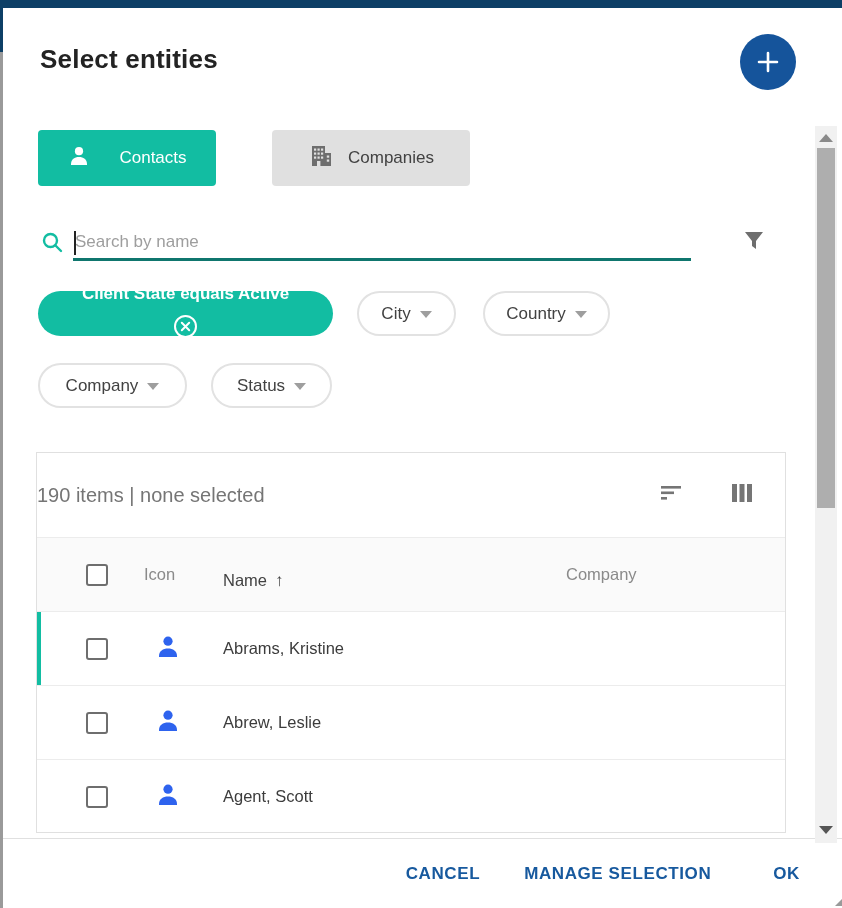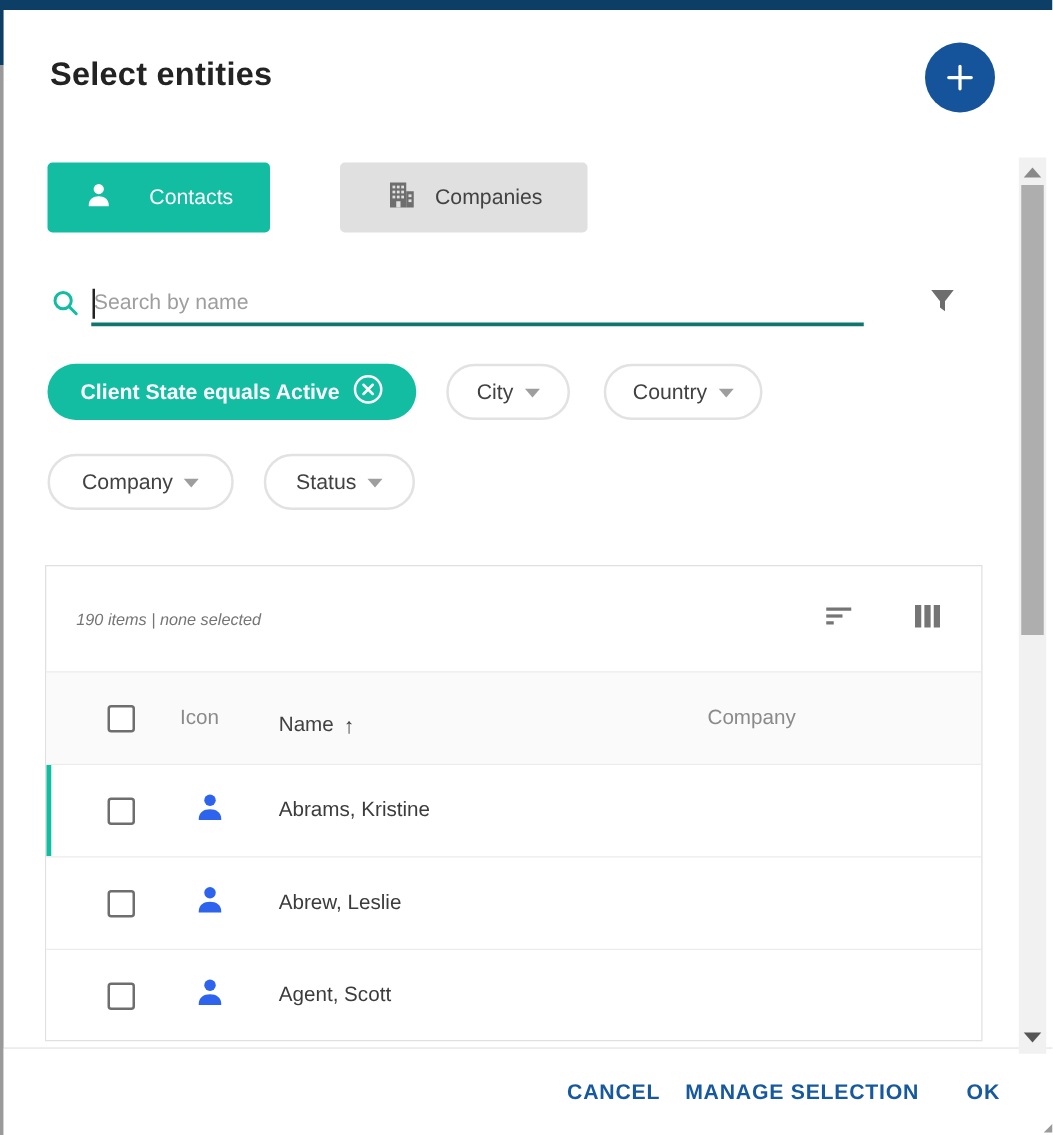--- a/index.html
+++ b/index.html
@@ -34,35 +34,35 @@
   .search-input { position:absolute; left:70px; top:217px; width:618px; height:36px;
     border:none; border-bottom:3px solid #0f766e; outline:none; font-size:17px;
     font-family:"Liberation Sans", sans-serif; color:#424242; background:transparent; padding:0 2px; }
   .search-input::placeholder { color:#9e9e9e; }
   .caret-bar { position:absolute; left:71px; top:223px; width:1.5px; height:24px; background:#222; }
   .filter-funnel { position:absolute; left:738px; top:220px; cursor:pointer; }
 
   
   .chip { position:absolute; height:45px; border-radius:23px; display:flex; align-items:center; cursor:pointer; }
   .chip-active { left:35px; top:283px; width:295px; background:#12bda2; color:#fff;
-    font-weight:bold; font-size:17px; justify-content:center; gap:10px; }
+    font-weight:bold; font-size:17px; justify-content:center; gap:10px;flex-direction:column; }
   .chip-plain { background:#fff; border:2px solid #e2e2e2; color:#424242; font-size:17px;
     justify-content:center; gap:9px; }
   .chip-city    { left:354px; top:283px; width:99px; }
   .chip-country { left:480px; top:283px; width:127px; }
   .chip-company { left:35px;  top:355px; width:149px; }
   .chip-status  { left:208px; top:355px; width:121px; }
   .caret-down { width:0; height:0; border-left:6px solid transparent; border-right:6px solid transparent;
     border-top:7px solid #9e9e9e; margin-top:2px; }
 
   
   .table-card { position:absolute; left:33px; top:444px; width:750px; height:381px;
     border:1px solid #e0e0e0; background:#fff; overflow:hidden; }
   .card-toolbar { position:relative; height:84px; display:flex; align-items:center; }
-  .summary-text { margin-left:24px; color:#757575; font-size:13px;font-style:italic; }
+  .summary-text { color:#757575; font-size:20px; }
   .toolbar-icons { position:absolute; right:32px; display:flex; gap:48px; }
   .toolbar-icons .tbicon { cursor:pointer; }
 
   .thead-row { height:74px; background:#fafafa; border-top:1px solid #ececec; position:relative;
     display:flex; align-items:center; }
   .col-head { color:#8a8a8a; font-size:16.5px; }
   .col-head-name { color:#424242; display:flex; align-items:center; gap:8px; cursor:pointer;margin-top:12px; }
   .sort-arrow { font-size:17px; color:#424242; }
 
   .pos-check { position:absolute; left:49px; }
@@ -74,21 +74,21 @@
   .checkbox { width:22px; height:22px; border:2px solid #6e6e6e; border-radius:3px; background:#fff; cursor:pointer; }
 
   .trow { height:74px; border-top:1px solid #ececec; position:relative; display:flex; align-items:center;
     background:#fff; }
   .trow .row-name { font-size:16.5px; color:#3c3c3c; }
   .row-accent { position:absolute; left:0; top:0; width:4px; height:100%; background:#12bda2; }
 
   
   .footer-divider { position:absolute; left:0; top:830px; width:839px; height:1px; background:#e0e0e0; }
   .footer { position:absolute; left:0; top:831px; width:839px; height:69px; background:#fff;
-    display:flex; align-items:center; justify-content:flex-end; padding-right:42px; gap:20px; }
+    display:flex; align-items:center; justify-content:flex-end; padding-right:42px; gap:44px; }
   .footer-btn { color:#17599e; font-weight:bold; font-size:17px; letter-spacing:0.6px; cursor:pointer; background:none; border:none;
     font-family:"Liberation Sans", sans-serif; }
   .footer-btn.manage { margin-right:18px; }
 
   
   .scrollbar { position:absolute; left:812px; top:118px; width:22px; height:717px; background:#f1f1f1; }
   .sb-arrow-up { position:absolute; top:8px; left:4px; width:0; height:0;
     border-left:7px solid transparent; border-right:7px solid transparent; border-bottom:8px solid #8a8a8a; cursor:pointer; }
   .sb-thumb { position:absolute; top:22px; left:2px; width:18px; height:360px; background:#aeaeae; cursor:pointer; }
   .sb-arrow-down { position:absolute; bottom:9px; left:4px; width:0; height:0;

